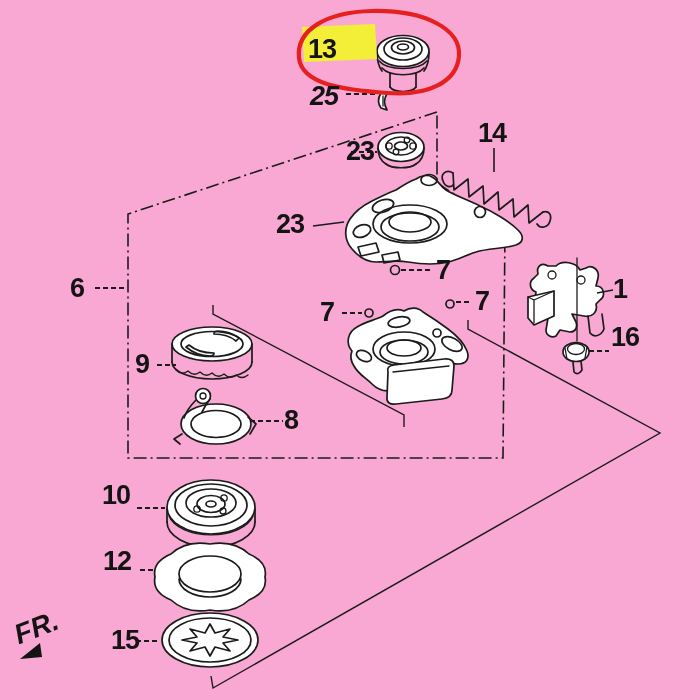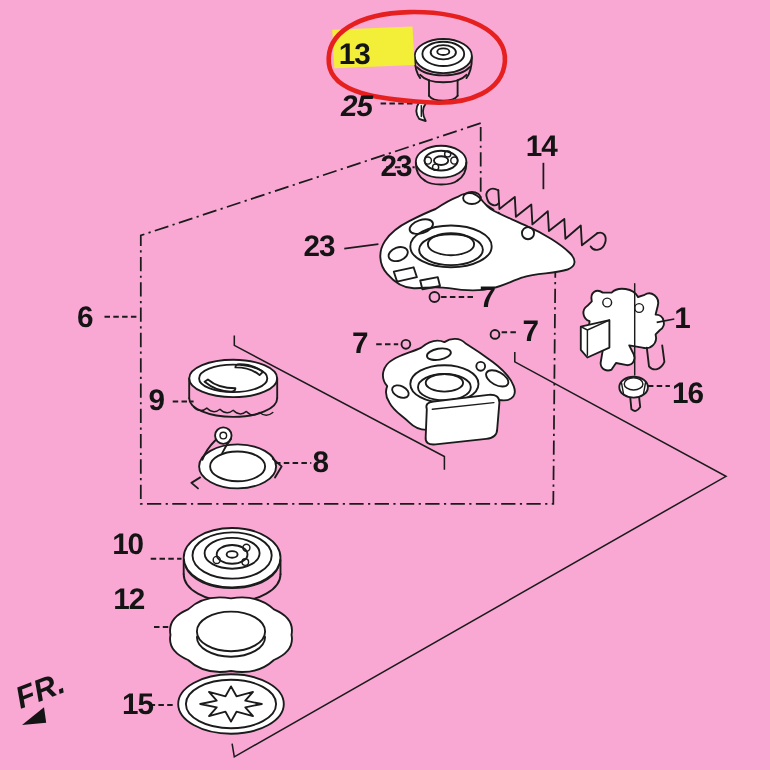--- a/index.html
+++ b/index.html
@@ -223,22 +223,22 @@
 <div class="plabel" style="left:330px;top:138px;margin-left:16px;">23</div>
 <div class="plabel" style="left:478px;top:120px;">14</div>
 <div class="plabel" style="left:276px;top:211px;">23</div>
 <div class="plabel" style="left:70px;top:275px;">6</div>
 <div class="plabel" style="left:436px;top:257px;">7</div>
 <div class="plabel" style="left:475px;top:288px;">7</div>
 <div class="plabel" style="left:320px;top:299px;">7</div>
 <div class="plabel" style="left:135px;top:351px;">9</div>
 <div class="plabel" style="left:284px;top:407px;">8</div>
 <div class="plabel" style="left:613px;top:276px;">1</div>
-<div class="plabel" style="left:611px;top:344px;">16</div>
+<div class="plabel" style="left:611px;top:324px;">16</div>
 <div class="plabel" style="left:102px;top:482px;">10</div>
-<div class="plabel" style="left:103px;top:532px;">12</div>
+<div class="plabel" style="left:103px;top:548px;">12</div>
 <div class="plabel" style="left:111px;top:627px;">15</div>
 
 <div class="fr">
   <span>FR.</span>
 </div>
 
 </div>
 
 </body></html>

